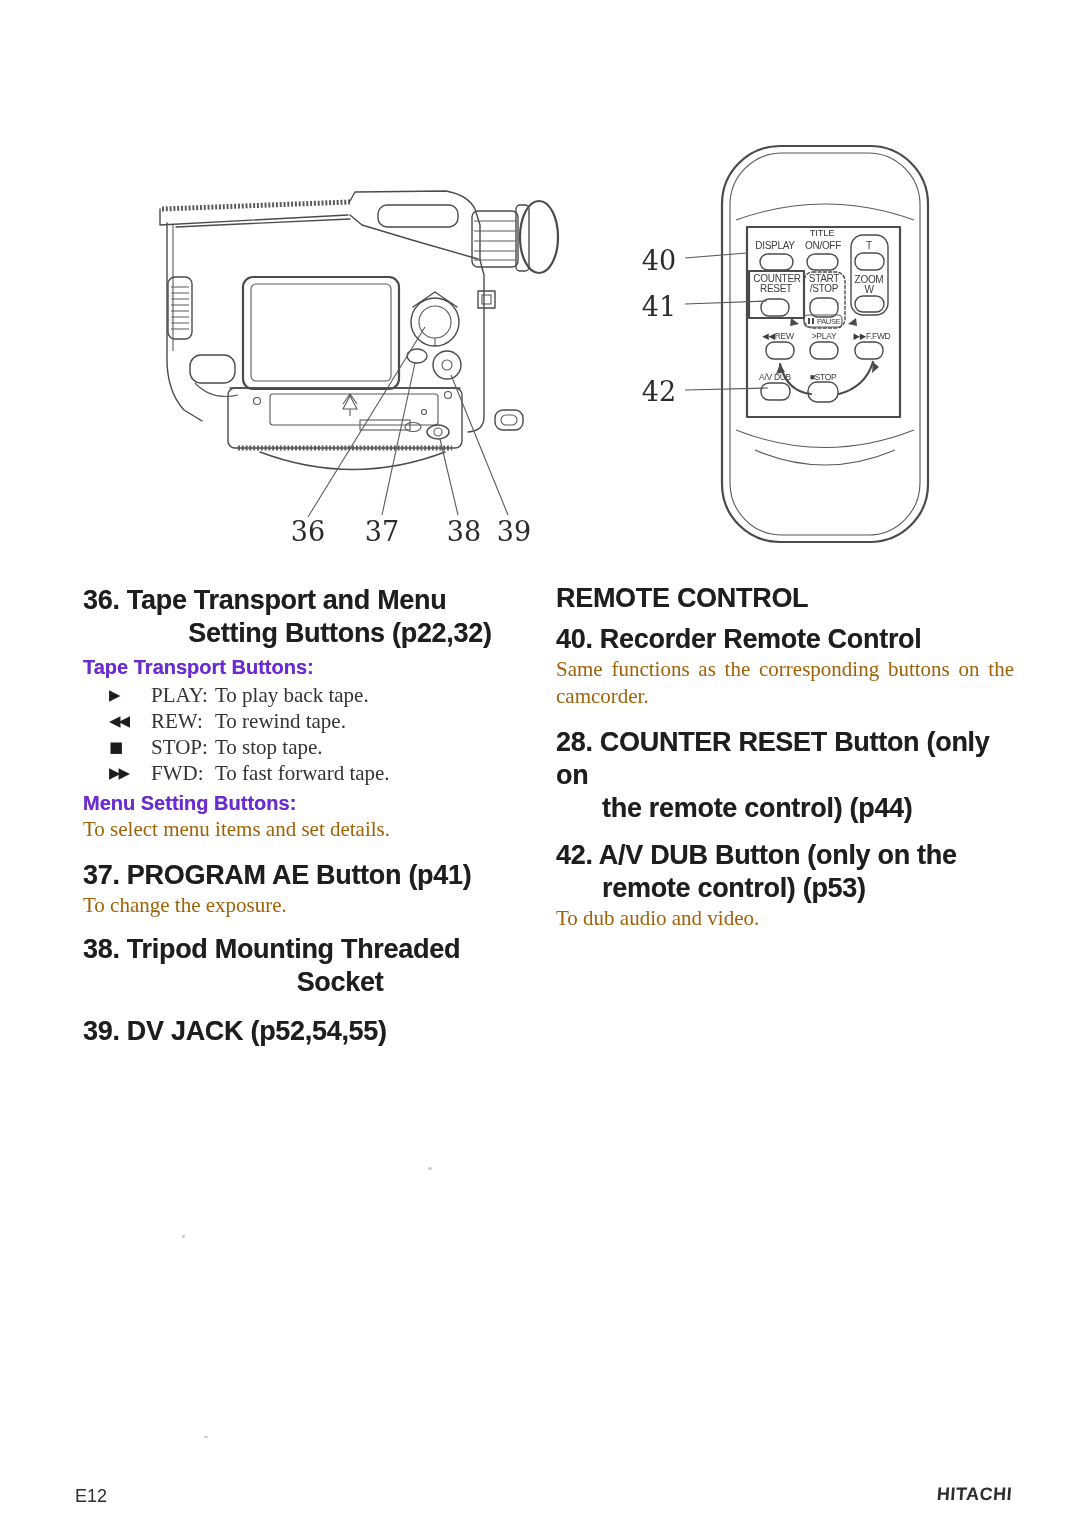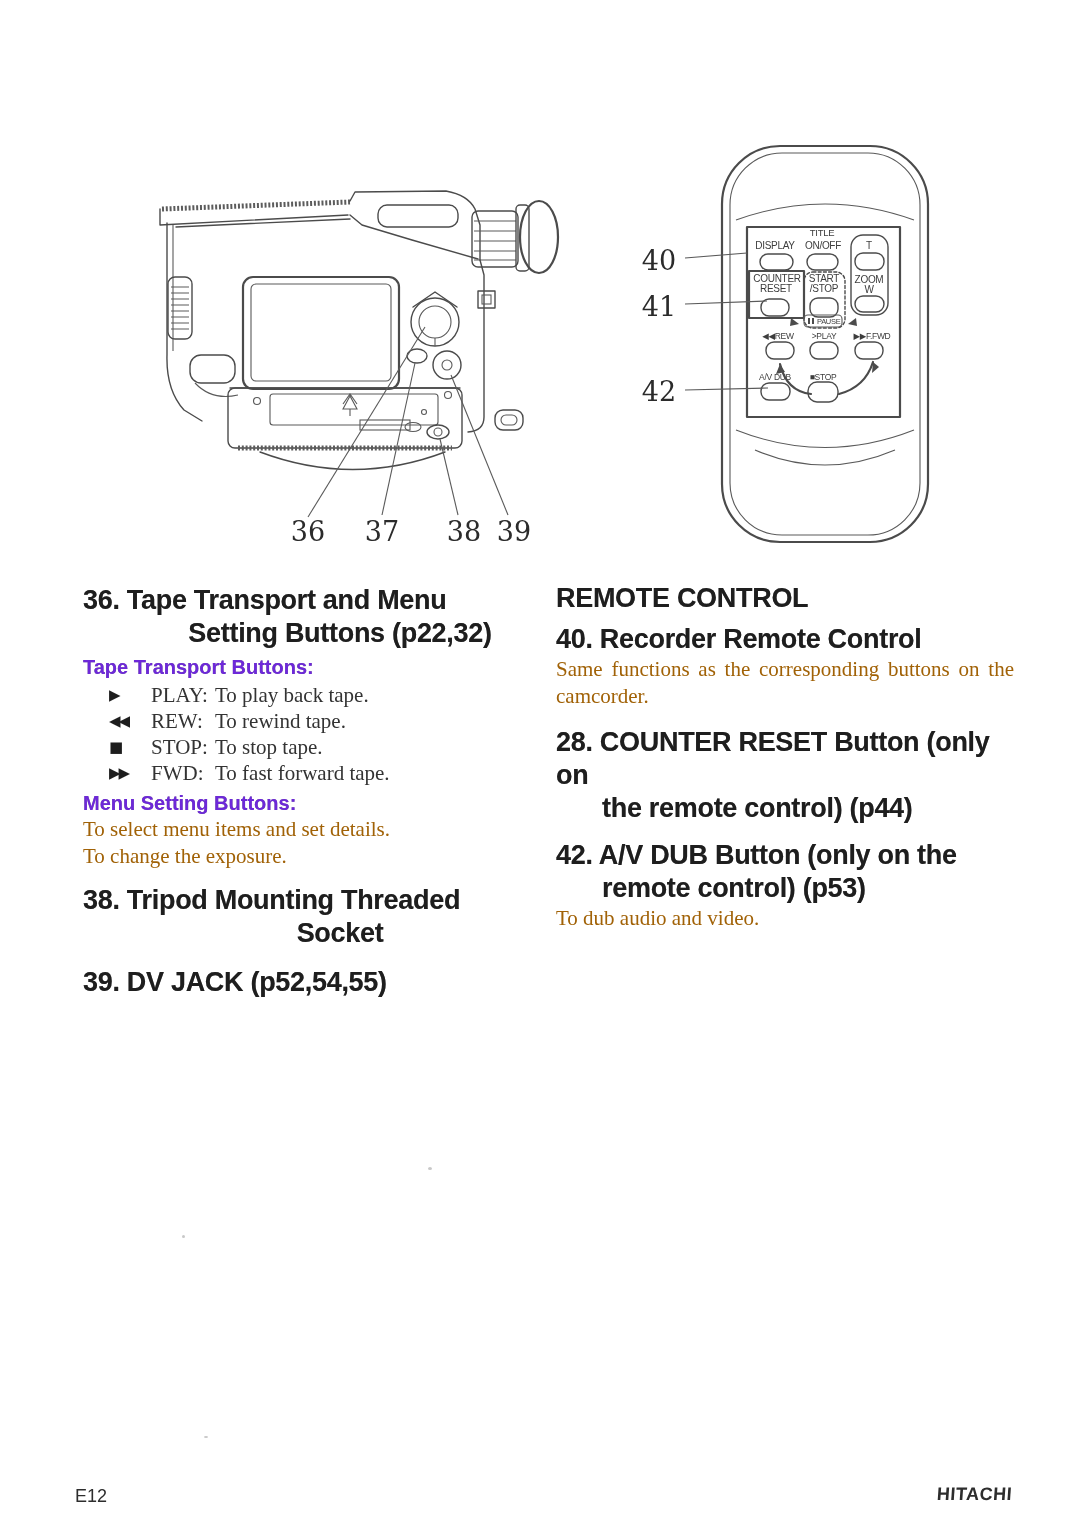--- a/index.html
+++ b/index.html
@@ -216,20 +216,21 @@
       </div>
       <div class="bullet">
         <span class="b-icon">▶▶</span>
         <span>FWD:</span>
         <span>To fast forward tape.</span>
       </div>
     </div>
     <div class="subhead">Menu Setting Buttons:</div>
     <div class="body-t">To select menu items and set details.</div>
 
+    <div class="h-num mt16">37. PROGRAM AE Button (p41)</div>
     <div class="body-t">To change the exposure.</div>
 
     <div class="h-num mt14">
       <span class="hl">38. Tripod Mounting Threaded</span>
       <span class="hl hl-ind42">Socket</span>
     </div>
 
     <div class="h-num mt16">39. DV JACK (p52,54,55)</div>
   </div>
 

